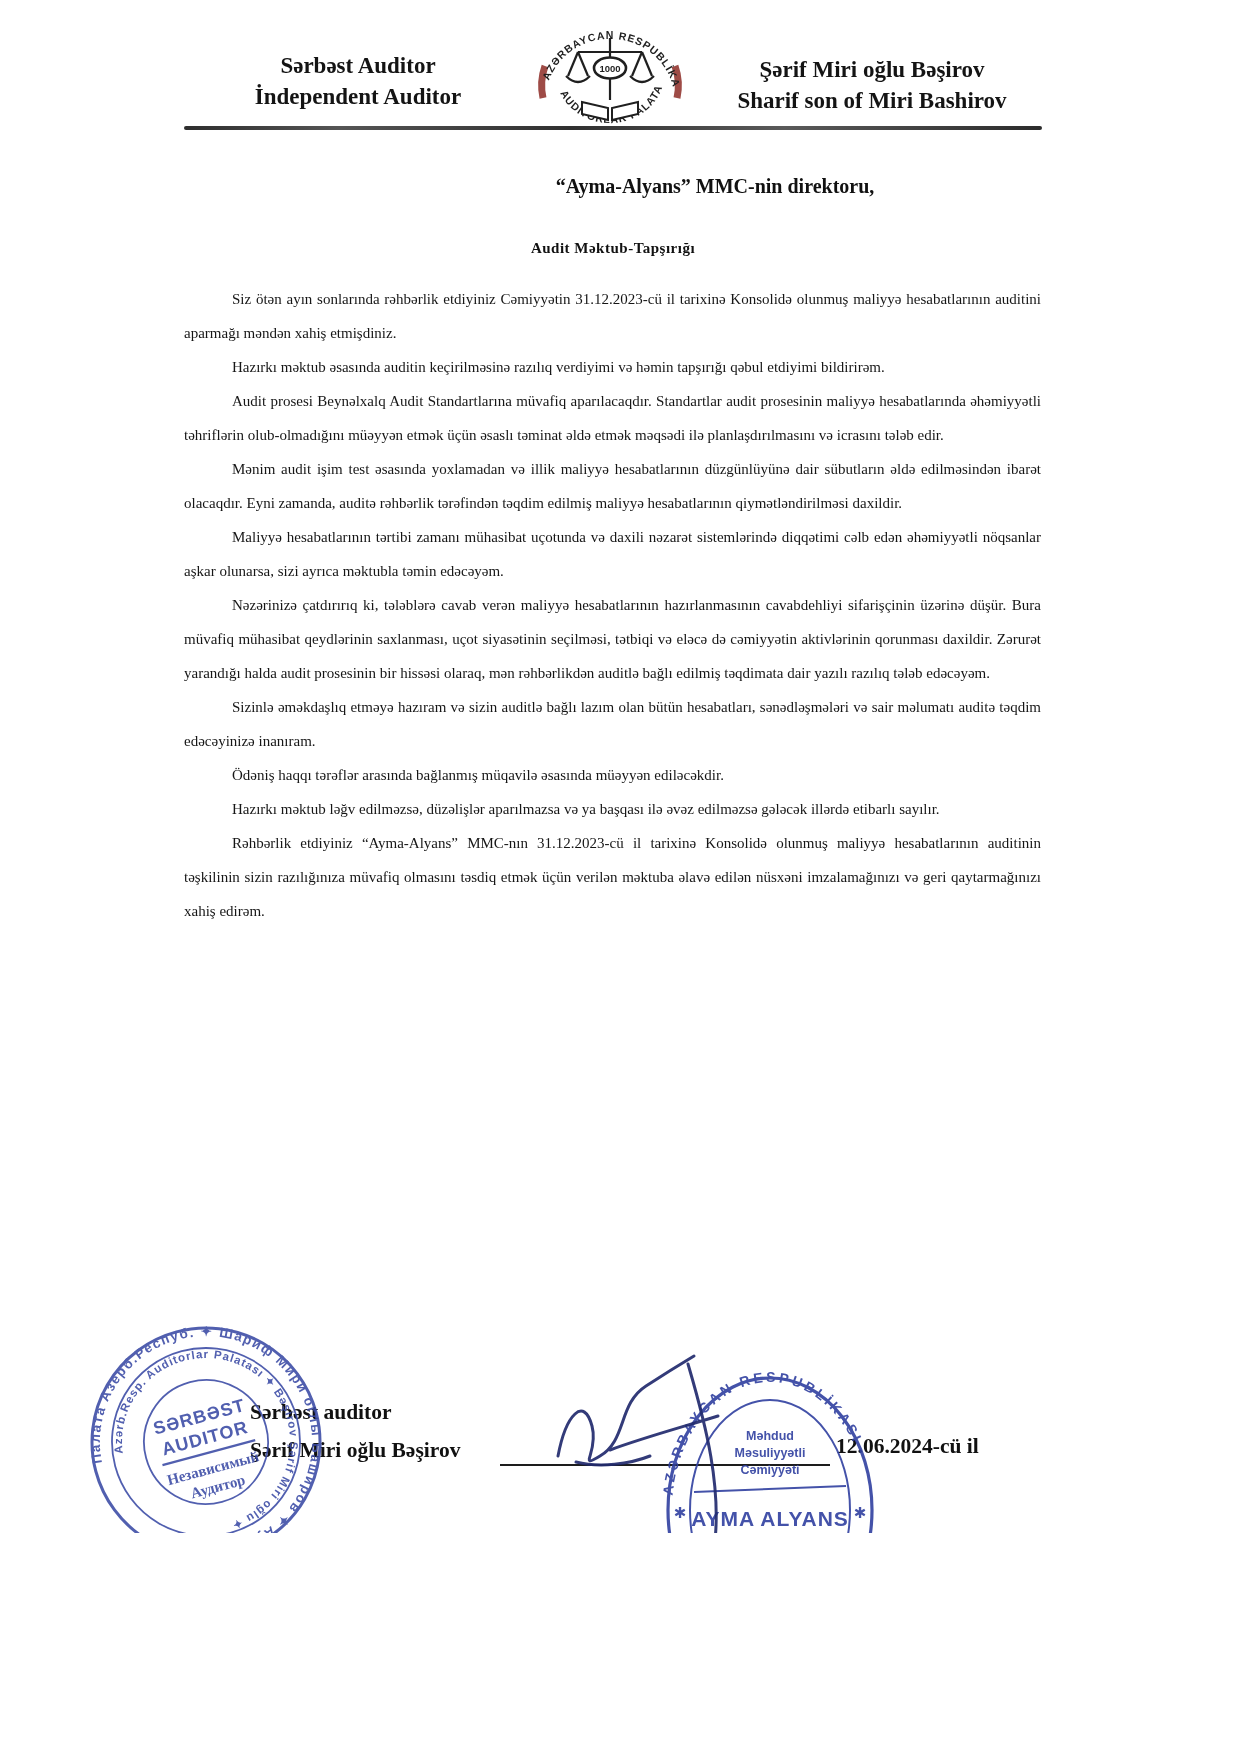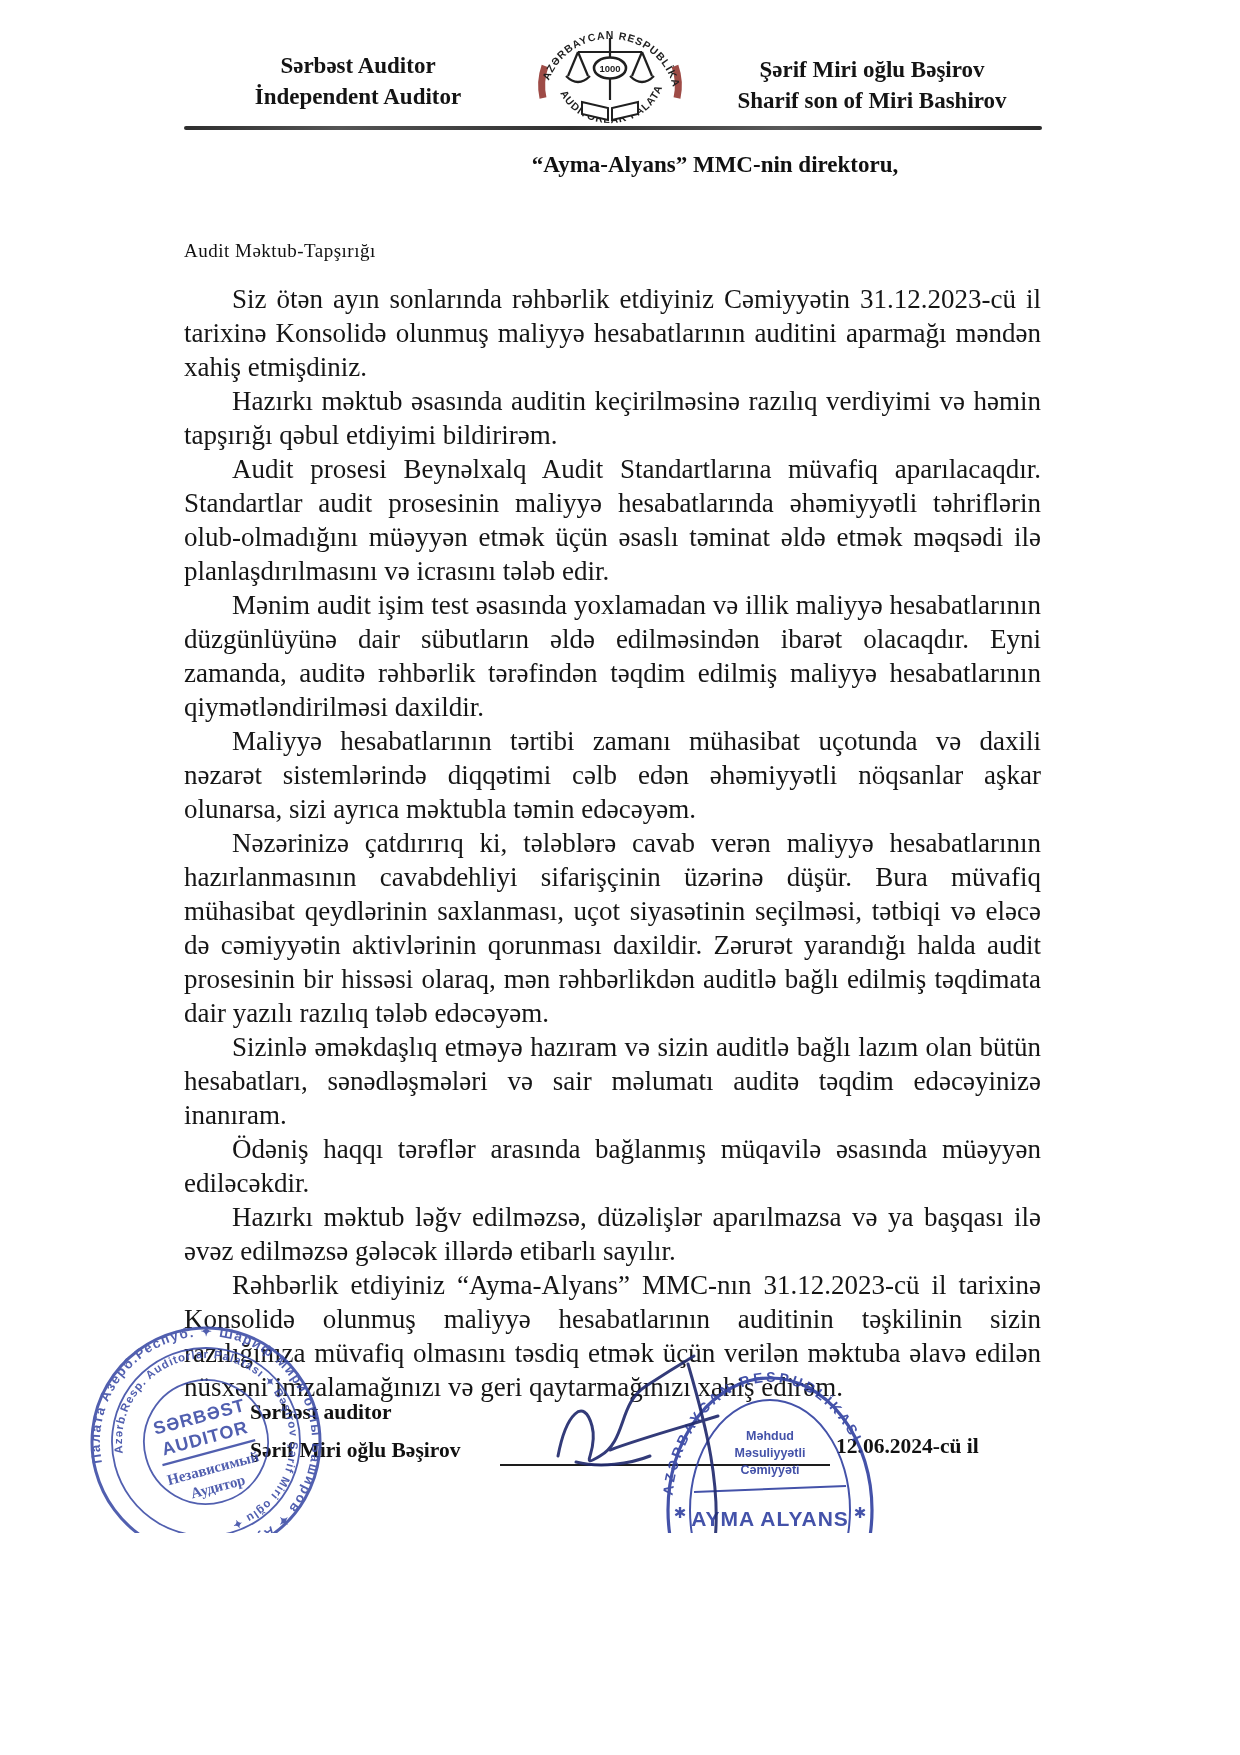--- a/index.html
+++ b/index.html
@@ -21,32 +21,32 @@
     text-align:center;font-weight:bold;font-size:23px;line-height:31px;color:#141414;
   }
   .hdr-seal{position:absolute;left:526px;top:10px;width:168px;height:134px;}
   .hdr-rule{
     position:absolute;left:184px;top:126px;width:858px;height:4px;
     background:linear-gradient(90deg,#2e2e2e 0%,#555 18%,#303030 45%,#5a5a5a 70%,#2c2c2c 100%);
     border-radius:2px;
   }
   
   .recipient{
-    position:absolute;left:440px;top:144px;width:550px;
-    text-align:center;font-weight:bold;font-size:23px;line-height:41px;color:#111;
+    position:absolute;left:440px;top:166px;width:550px;
+    text-align:center;font-weight:bold;font-size:20px;line-height:41px;color:#111;
   }
   .doc-title{
     position:absolute;left:184px;top:240px;width:858px;
-    text-align:left;font-weight:normal;font-size:19px;color:#111;
+    text-align:center;font-weight:bold;font-size:15px;color:#111;
     letter-spacing:.5px;
   }
   
   .body-text{
     position:absolute;left:184px;top:282px;width:857px;
-    font-size:27px;line-height:34px;text-align:justify;color:#161616;
+    font-size:15px;line-height:34px;text-align:justify;color:#161616;
   }
   .body-text p{margin:0;text-indent:48px;}
   
   .sig-label{position:absolute;font-weight:bold;color:#111;font-size:21.5px;white-space:nowrap;}
   .sig-line{position:absolute;height:2px;background:#1d1d1d;}
   
   .stamp{position:absolute;pointer-events:none;}
   .footer-camscanner{
     position:absolute;left:900px;top:1684px;width:300px;
     font-family:"Liberation Sans", sans-serif;font-size:29px;color:#1b1b1b;

